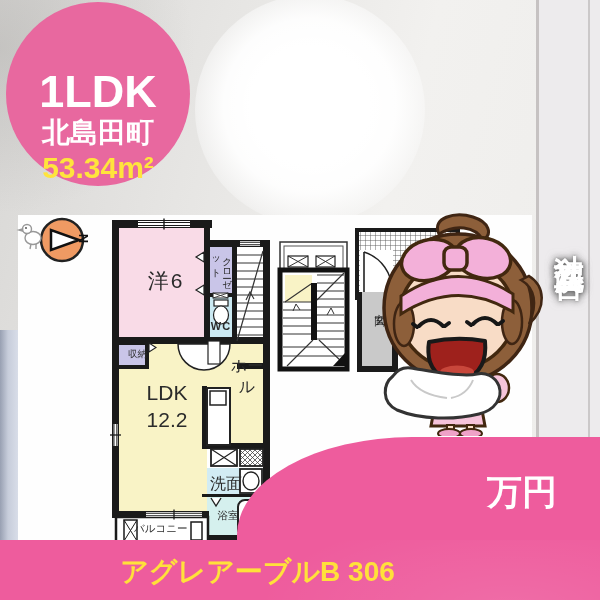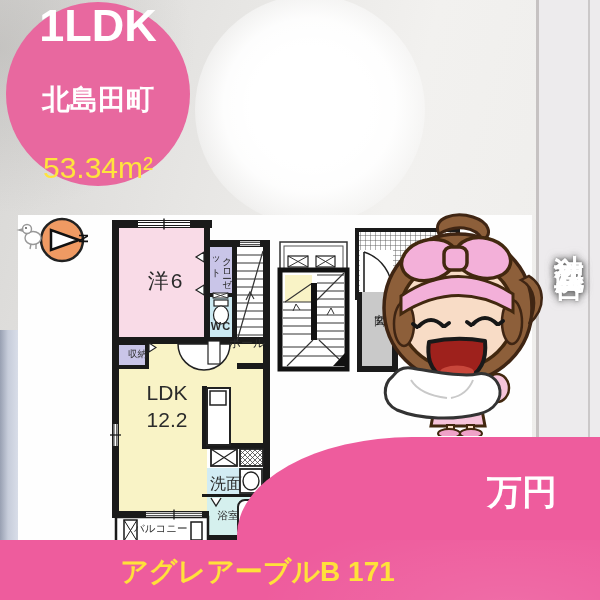--- a/index.html
+++ b/index.html
@@ -18,35 +18,35 @@
   .wall-strip-left{left:0;top:330px;width:18px;height:210px;
     background:linear-gradient(90deg,#98a0b2,#c7cddb 45%,#d8dde8);}
   
   .plan-panel{left:18px;top:215px;width:514px;height:325px;background:#fefefe;}
   
   .plan-label{color:#2b2b2b;}
   .lbl-yo6{left:128px;top:267px;width:76px;text-align:center;font-size:21px;letter-spacing:2px;}
   .lbl-closet{left:209px;top:251px;width:24px;height:38px;font-size:9.5px;line-height:11px;
     writing-mode:vertical-rl;text-orientation:upright;}
   .lbl-wc{left:206px;top:320px;width:30px;text-align:center;font-size:11px;font-weight:600;letter-spacing:1px;}
-  .lbl-hall{left:226px;top:335px;width:42px;text-align:center;font-size:12px;}
+  .lbl-hall{left:226px;top:356px;width:42px;text-align:center;font-size:16px;}
   .lbl-storage{left:117px;top:348px;width:30px;text-align:right;font-size:9.5px;}
   .lbl-ldk{left:125px;top:379px;width:84px;text-align:center;font-size:21px;line-height:27px;}
   .lbl-senmen{left:209px;top:474px;width:34px;text-align:center;font-size:16px;}
   .lbl-bath{left:211px;top:509px;width:34px;text-align:center;font-size:10.5px;}
   .lbl-balcony{left:134px;top:522px;width:62px;text-align:left;font-size:10.5px;}
   .lbl-genkan{left:367px;top:305px;width:20px;font-size:11px;color:#222;
     writing-mode:vertical-rl;text-orientation:upright;letter-spacing:2px;}
   .lbl-north{left:79px;top:231px;font-size:13px;font-weight:700;transform:rotate(90deg);color:#111;}
   
   .badge{left:6px;top:2px;width:184px;height:184px;border-radius:50%;background:#e8689f;
-    display:flex;flex-direction:column;align-items:center;justify-content:space-between;color:#fff;}
+    display:flex;flex-direction:column;align-items:center;justify-content:flex-end;color:#fff;}
   .badge .l1{font-size:45px;font-weight:700;line-height:48px;}
   .badge .l2{font-size:28px;font-weight:700;line-height:34px;}
-  .badge .l3{font-size:30px;font-weight:400;line-height:36px;color:#ffe43c;}
+  .badge .l3{font-size:30px;font-weight:700;line-height:36px;color:#ffe43c;}
   
   .feature{left:548px;top:230px;height:185px;writing-mode:vertical-rl;text-orientation:upright;
     font-size:30px;font-weight:700;color:#fff;letter-spacing:4px;
     text-shadow:0 0 6px rgba(110,110,110,.95),0 0 2px rgba(130,130,130,.9),0 0 10px rgba(150,150,150,.6);}
   
   .price-blob{left:237px;top:437px;width:363px;height:163px;background:#ee5c9d;
     border-top-left-radius:175px 98px;}
   .bottom-bar{left:0;top:540px;width:600px;height:60px;background:#ee5c9d;
     background-image:radial-gradient(420px 160px at 85% 115%,rgba(255,255,255,.10),transparent 60%);}
   .price-amount{left:352px;top:438px;font-size:78px;font-weight:700;color:#fff;letter-spacing:-2px;line-height:80px;}
@@ -263,21 +263,21 @@
       <ellipse cx="72" cy="221.5" rx="11" ry="4.5" fill="#efa2c8" stroke="#42280f" stroke-width="2"></ellipse>
       <ellipse cx="94" cy="221.5" rx="11" ry="4.5" fill="#efa2c8" stroke="#42280f" stroke-width="2"></ellipse>
     </g>
   </svg>
 
   <div class="abs feature">独立洗面台</div>
 
   <div class="abs price-blob"></div>
   <div class="abs bottom-bar"></div>
   <div class="abs price-unit">万円</div>
-  <div class="abs footer-name">アグレアーブルB 171</div>
+  <div class="abs footer-name">アグレアーブルB 306</div>
 
   <div class="abs badge">
     <div class="l1">1LDK</div>
     <div class="l2">北島田町</div>
     <div class="l3">53.34m²</div>
   </div>
 
 </div>
 
 </body></html>

